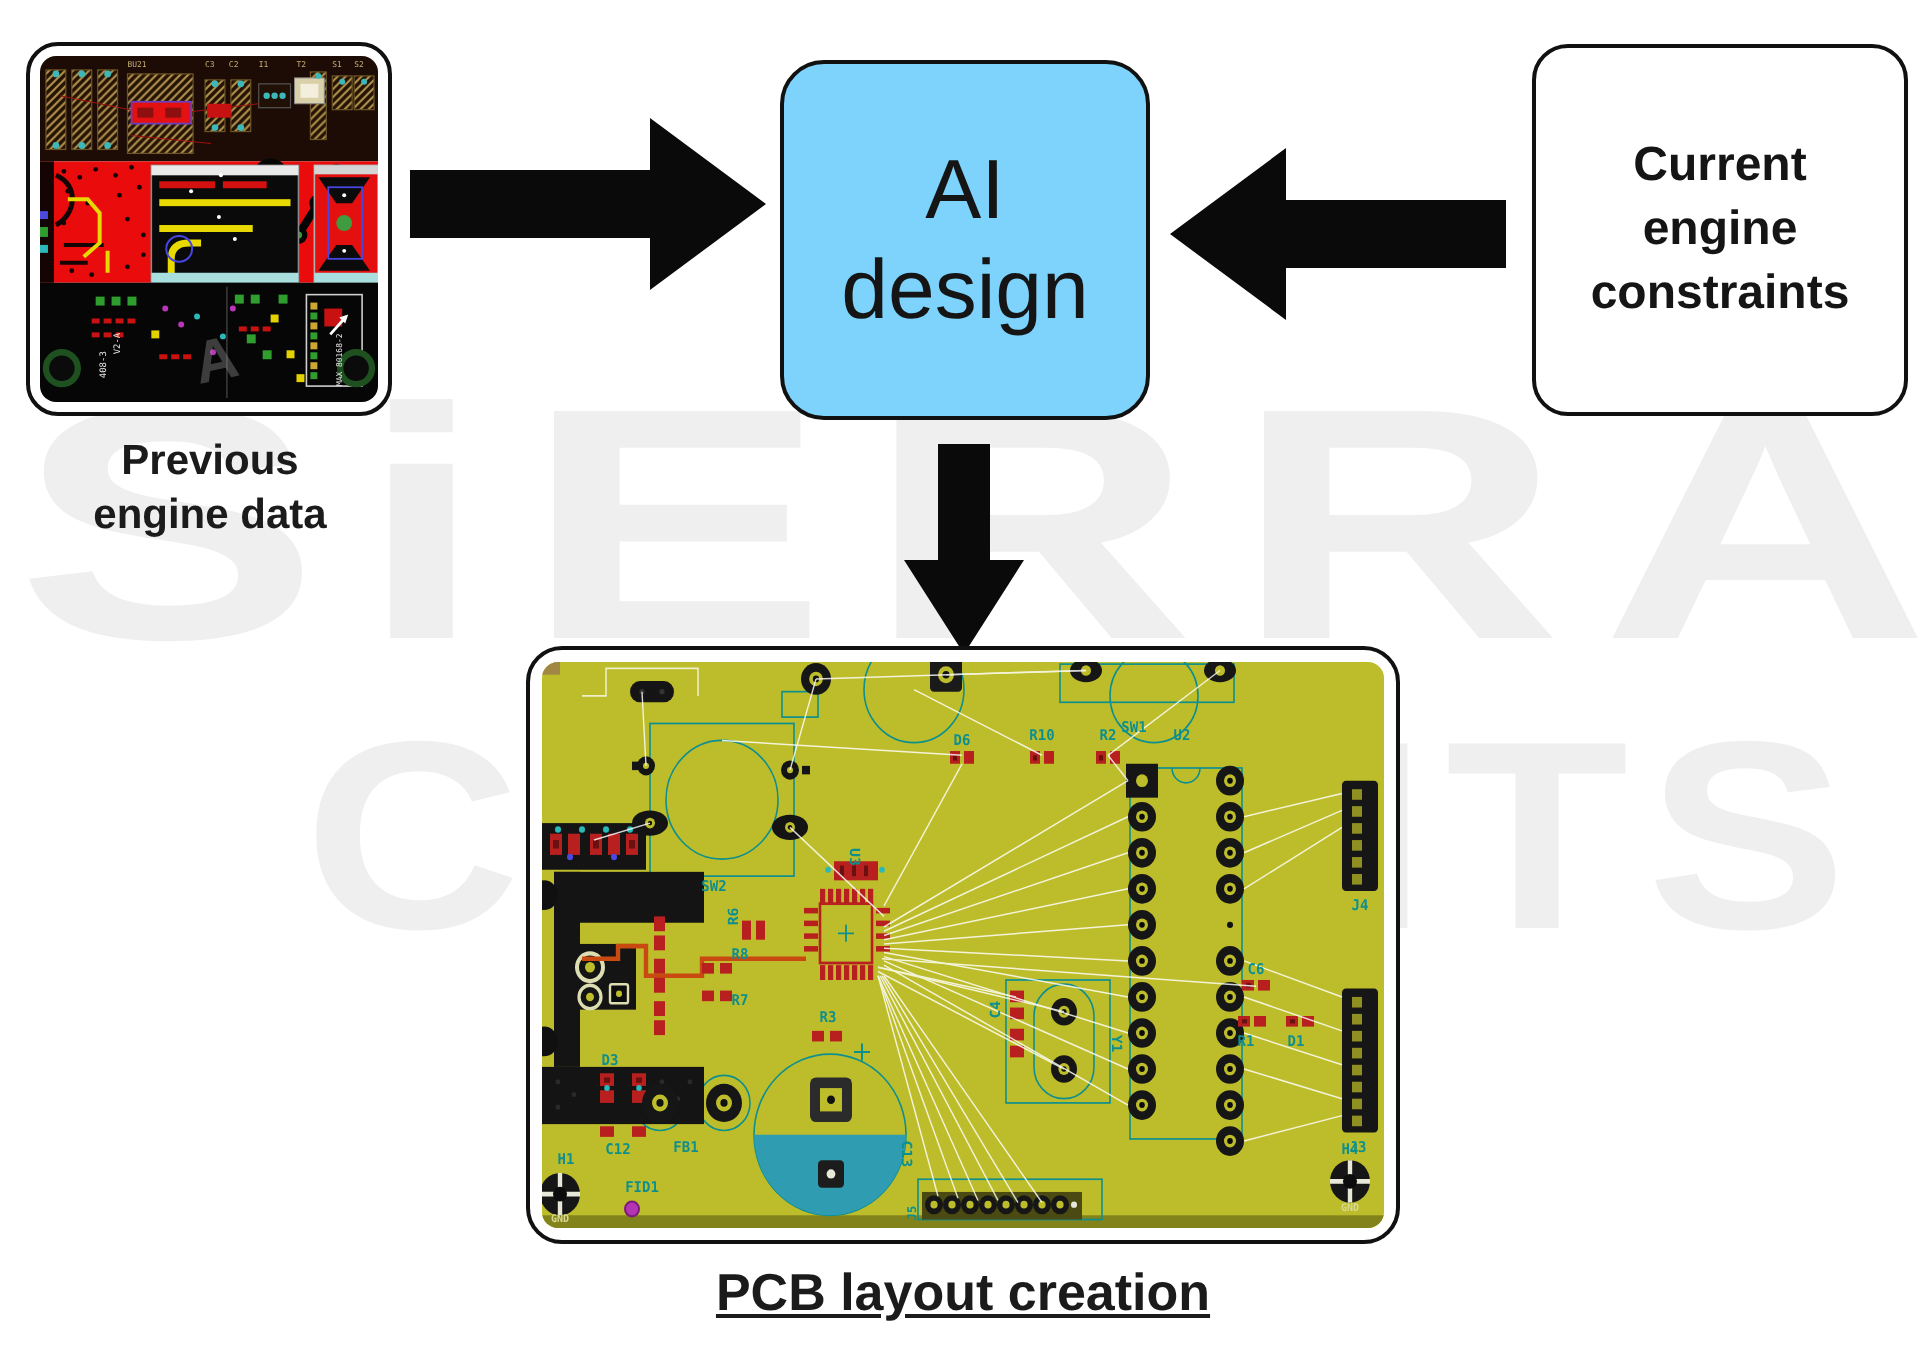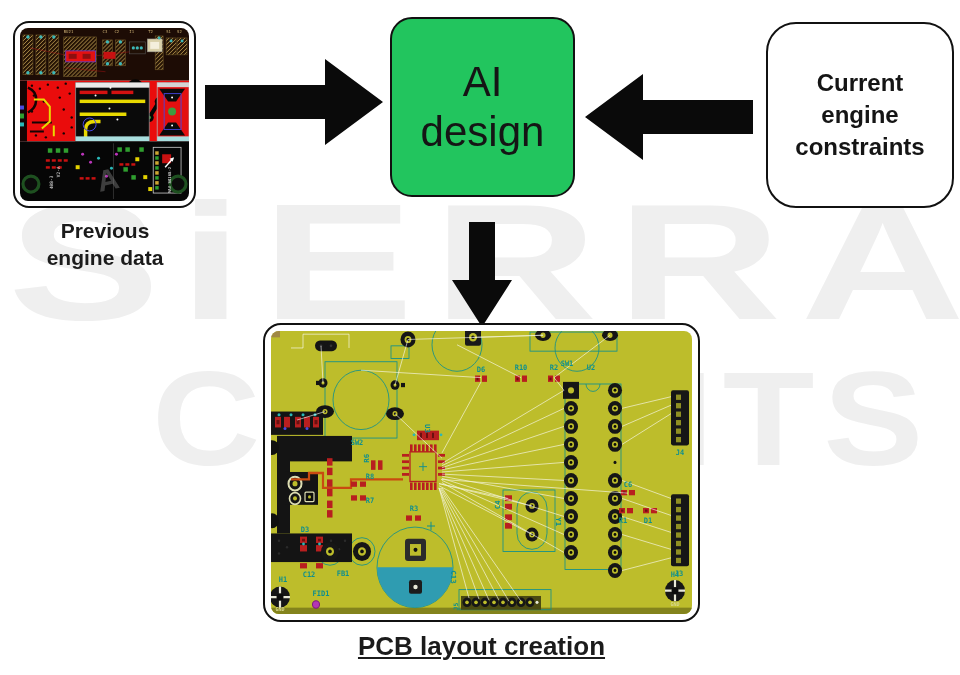--- a/index.html
+++ b/index.html
@@ -9,26 +9,26 @@
   .wm{position:absolute;font-weight:800;color:#efefef;line-height:1;white-space:nowrap;
       transform-origin:left top;user-select:none;z-index:0;}
   .wm1{left:8px;top:180px;font-size:165px;letter-spacing:14px;transform:scaleX(1.38);}
   .wm2{left:152px;top:352px;font-size:134px;letter-spacing:8px;transform:scaleX(1.12);}
   
   .card{position:absolute;background:#fff;border:2.5px solid #111;z-index:1;box-sizing:border-box;}
   .prev-card{left:13px;top:21px;width:183px;height:187px;border-radius:16px;padding:5px;}
   .pcb-card{left:263px;top:323px;width:437px;height:299px;border-radius:18px;padding:6px;}
   .card svg{display:block;width:100%;height:100%;border-radius:8px;}
   
-  .ai-box{position:absolute;left:390px;top:17px;width:185px;height:180px;background:#22c55e;
+  .ai-box{position:absolute;left:390px;top:30px;width:185px;height:180px;background:#7dd3fc;
           border:2.5px solid #111;border-radius:22px;display:flex;flex-direction:column;
           align-items:center;justify-content:center;z-index:1;box-sizing:border-box;
           font-size:42px;font-weight:500;line-height:1.18;color:#151515;text-align:center;}
   .con-box{position:absolute;left:766px;top:22px;width:188px;height:186px;background:#fff;
-          border:2.5px solid #111;border-radius:30px;display:flex;flex-direction:column;
+          border:2.5px solid #111;border-radius:18px;display:flex;flex-direction:column;
           align-items:center;justify-content:center;z-index:1;box-sizing:border-box;
           font-size:24px;font-weight:700;line-height:1.32;color:#151515;text-align:center;}
   
   .cap{position:absolute;text-align:center;font-weight:700;color:#1b1b1b;z-index:1;}
   .prev-cap{left:0;top:218px;width:210px;font-size:21px;line-height:1.28;}
   .pcb-cap{left:263px;top:631px;width:437px;font-size:26px;text-decoration:underline;}
   .arrow{position:absolute;z-index:1;}
 </style>
 </head>
 <body>

